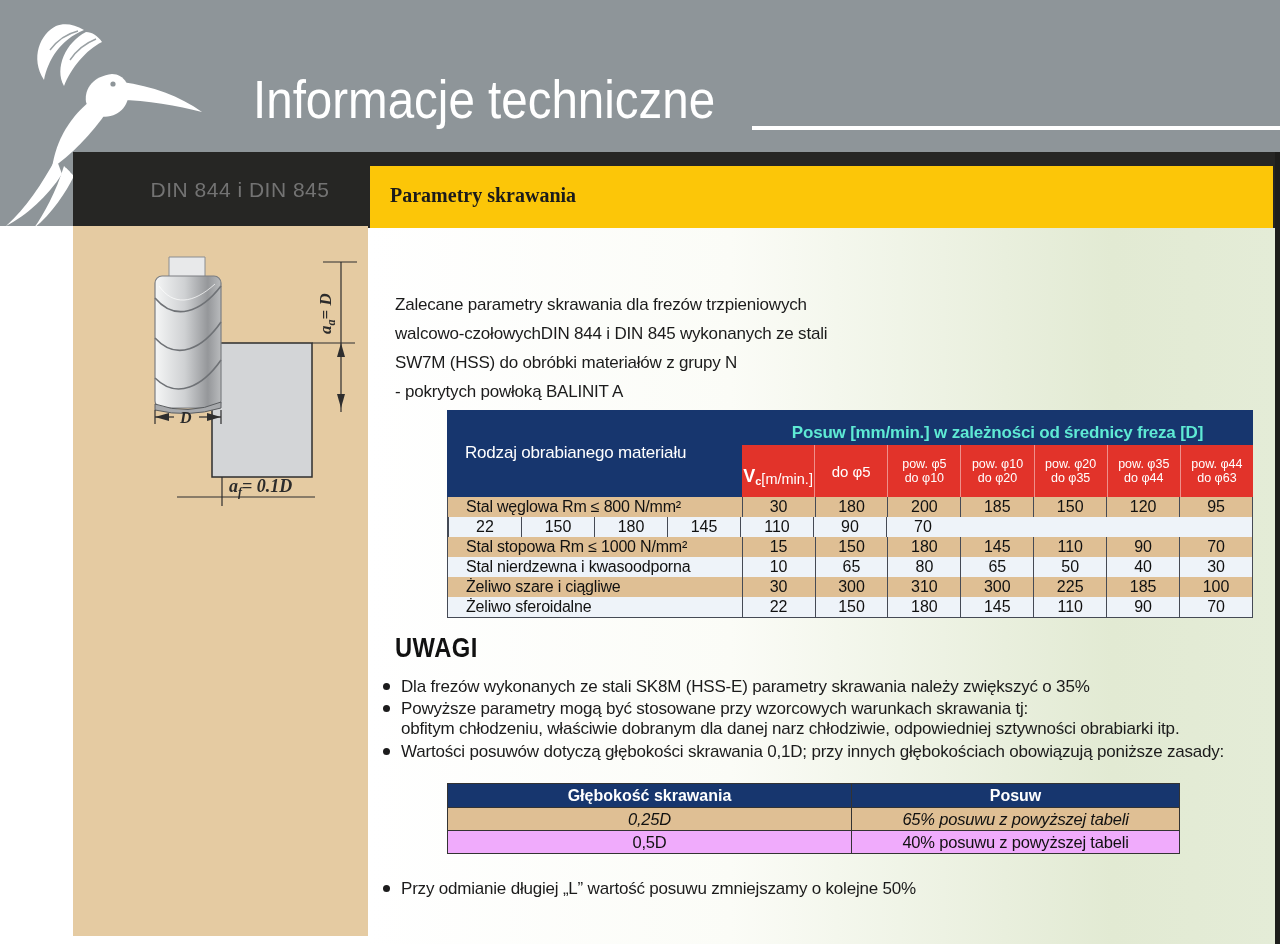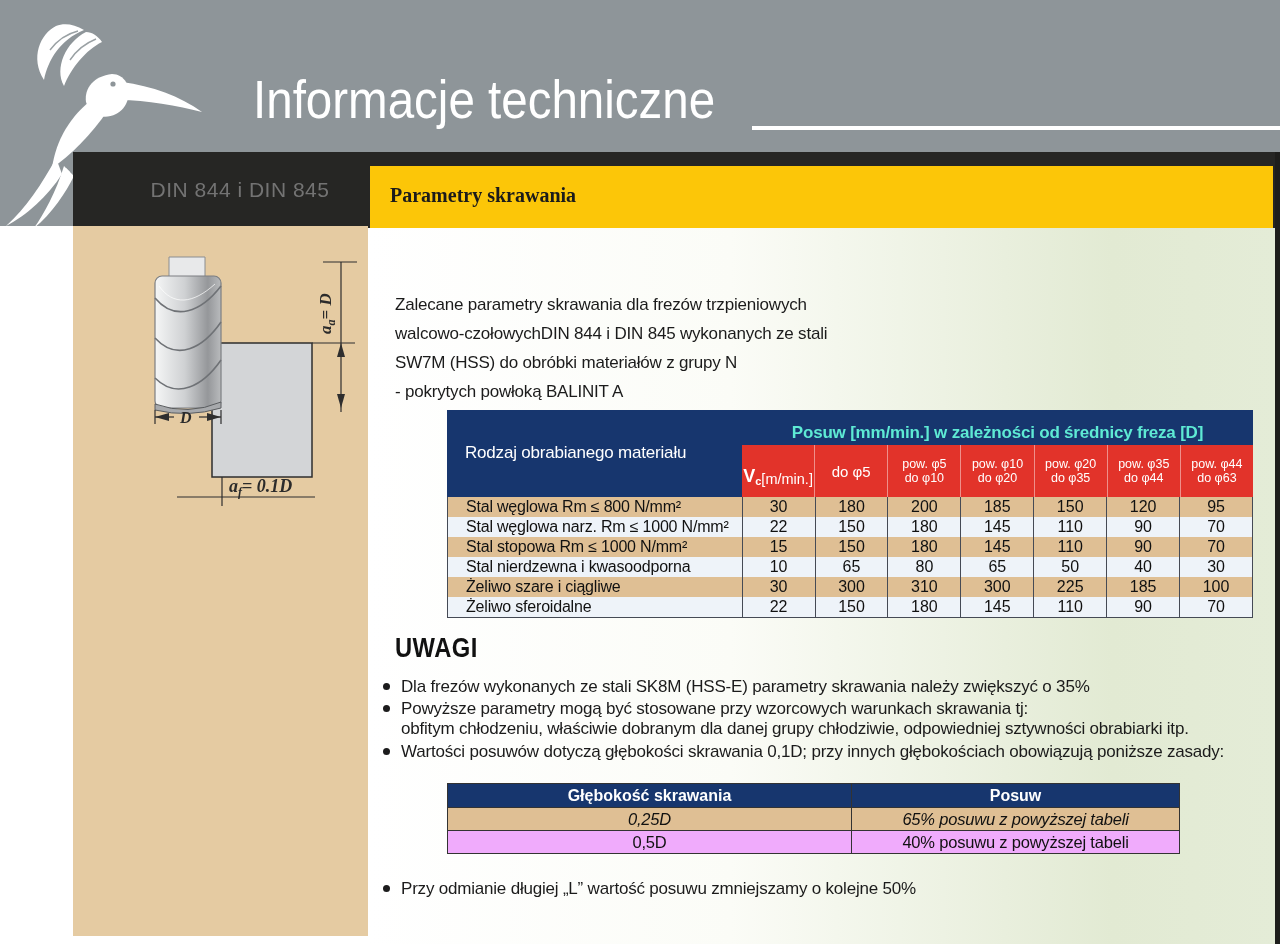--- a/index.html
+++ b/index.html
@@ -211,21 +211,20 @@
         <div class="mat">Stal węglowa Rm ≤ 800 N/mm²</div>
         <div class="num">30</div>
         <div class="num">180</div>
         <div class="num">200</div>
         <div class="num">185</div>
         <div class="num">150</div>
         <div class="num">120</div>
         <div class="num">95</div>
       </div>
       <div class="mrow even">
-        <div class="mat">Stal węglowa narz. Rm ≤ 1000 N/mm²</div>
         <div class="num">22</div>
         <div class="num">150</div>
         <div class="num">180</div>
         <div class="num">145</div>
         <div class="num">110</div>
         <div class="num">90</div>
         <div class="num">70</div>
       </div>
       <div class="mrow odd">
         <div class="mat">Stal stopowa Rm ≤ 1000 N/mm²</div>
@@ -272,21 +271,21 @@
 
   <div class="uwagi">UWAGI</div>
   <div class="bullet" style="left:383px;top:676px;">
     <span class="dot"></span>
     <span>Dla frezów wykonanych ze stali SK8M (HSS-E) parametry skrawania należy zwiększyć o 35%</span>
   </div>
   <div class="bullet" style="left:383px;top:698px;">
     <span class="dot"></span>
     <span>Powyższe parametry mogą być stosowane przy wzorcowych warunkach skrawania tj:</span>
   </div>
-  <div class="cont-line" style="left:401px;top:719px;">obfitym chłodzeniu, właściwie dobranym dla danej grupy chłodziwie, odpowiedniej sztywności obrabiarki itp.</div>
+  <div class="cont-line" style="left:401px;top:719px;">obfitym chłodzeniu, właściwie dobranym dla danej narz chłodziwie, odpowiedniej sztywności obrabiarki itp.</div>
   <div class="bullet" style="left:383px;top:741px;">
     <span class="dot"></span>
     <span>Wartości posuwów dotyczą głębokości skrawania 0,1D; przy innych głębokościach obowiązują poniższe zasady:</span>
   </div>
 
   <div class="dtable">
     <div class="d-head">
       <div class="c1">Głębokość skrawania</div>
       <div class="c2">Posuw</div>
     </div>

